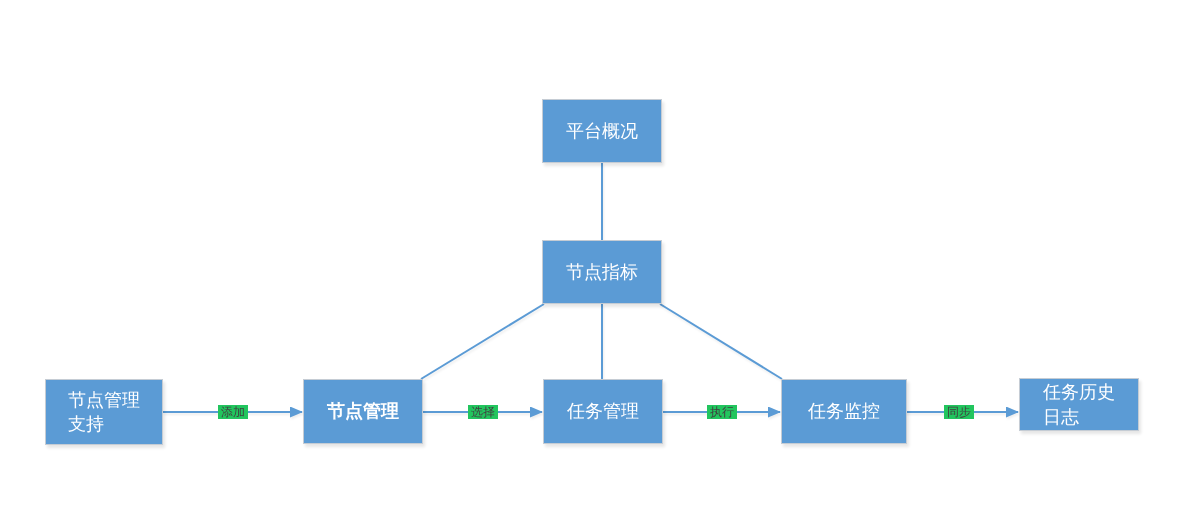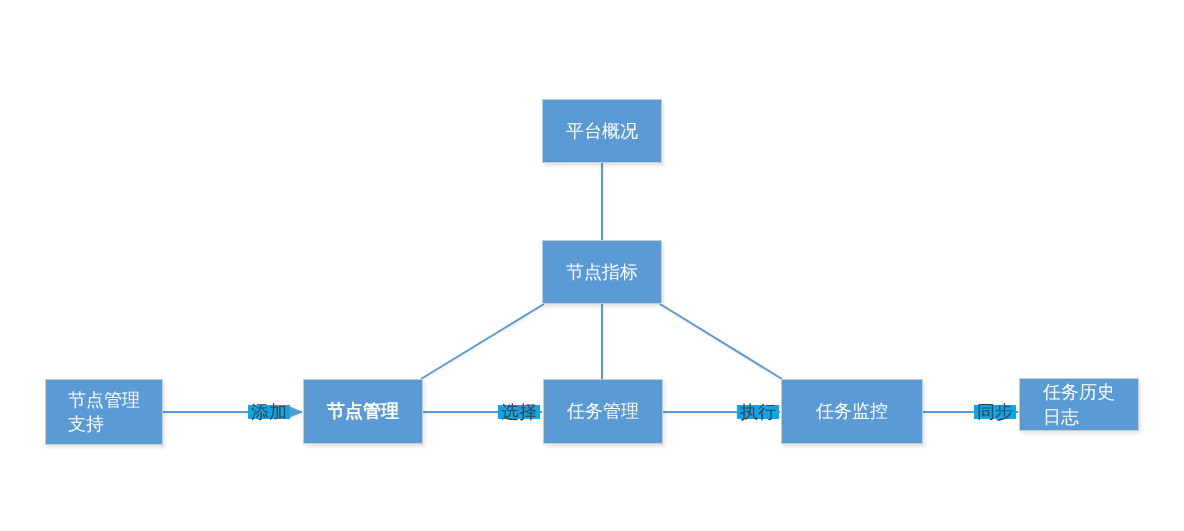--- a/index.html
+++ b/index.html
@@ -32,34 +32,33 @@
     justify-content: center;
     text-align: left;
     font-size: 18px;
     line-height: 1.35;
     white-space: pre-line;
     box-shadow: 2px 3px 3px rgba(0,0,0,0.10);
   }
   .edge-label {
     position: absolute;
     transform: translate(-50%, -50%);
-    background: #0ea5e9;
+    background: #22c55e;
     color: var(--edge-label, #404040);
-    font-size: 18px;
+    font-size: 12px;
     line-height: 14px;
     padding: 0 3px;
     white-space: nowrap;
-    margin-left: 36px;
   }
   .n-platform  { left: 542px;  top: 99px;  width: 120px; height: 64px; }
   .n-metrics   { left: 542px;  top: 240px; width: 120px; height: 64px; }
   .n-remote    { left: 45px;   top: 379px; width: 118px; height: 66px; }
   .n-nodemgmt  { left: 303px;  top: 379px; width: 120px; height: 65px; font-weight: bold; }
   .n-taskmgmt  { left: 543px;  top: 379px; width: 120px; height: 65px; }
-  .n-monitor   { left: 781px;  top: 379px; width: 142px; height: 65px; }
+  .n-monitor   { left: 781px;  top: 379px; width: 126px; height: 65px; }
   .n-history   { left: 1019px; top: 378px; width: 120px; height: 53px; }
 </style>
 </head>
 <body>
 
 <div id="canvas">
 
   <svg id="edges" width="1184" height="531" viewBox="0 0 1184 531" xmlns="http://www.w3.org/2000/svg">
     <defs>
       <marker id="arrowhead" markerUnits="userSpaceOnUse" markerWidth="13" markerHeight="11" refX="12" refY="5.5" orient="auto">

